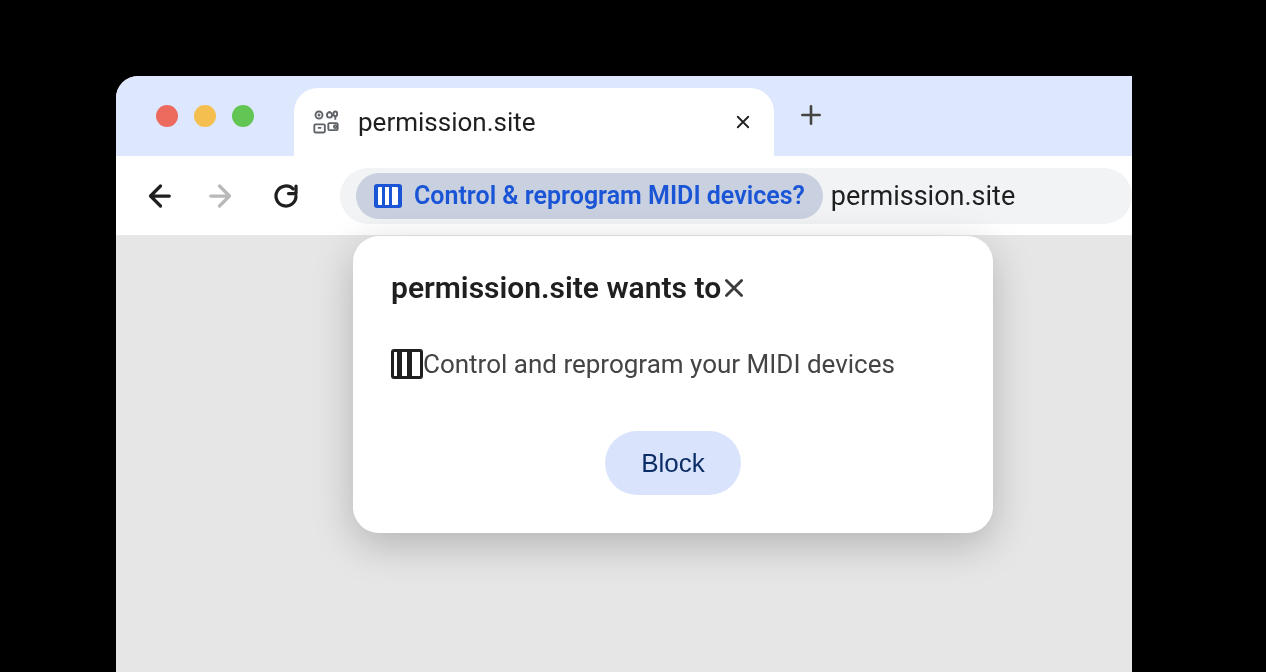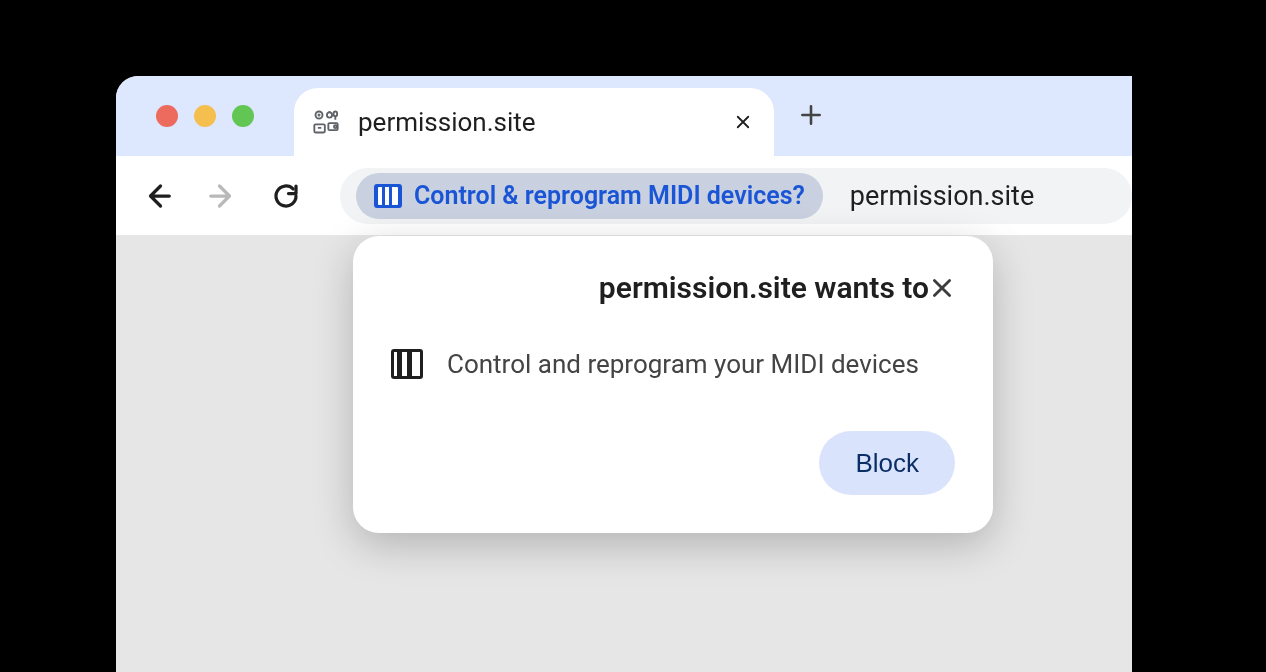--- a/index.html
+++ b/index.html
@@ -78,21 +78,21 @@
   .navbtn svg { width: 30px; height: 30px; }
 
   .omnibox {
     margin-left: 8px;
     height: 56px;
     background: #f1f3f4;
     border-radius: 28px;
     display: flex;
     align-items: center;
     padding: 0 16px;
-    gap: 27px;
+    gap: 8px;
     flex: 1;
   }
   .chip {
     display: flex;
     align-items: center;
     gap: 12px;
     height: 46px;
     padding: 0 18px;
     border-radius: 23px;
     background: #c9d0e0;
@@ -127,42 +127,42 @@
     position: absolute;
     left: 237px;
     top: 160px;
     width: 640px;
     background: #fff;
     border-radius: 26px;
     box-shadow: 0 12px 40px rgba(0,0,0,.22);
     padding: 34px 38px 38px 38px;
   }
   .popup-hdr {
-    display:flex; justify-content: flex-end; align-items: center;
+    display:flex; justify-content: flex-start; align-items: center;
   }
   .popup-title { font-size: 30px; font-weight: 600; color:#1f1f1f; }
   .popup-close { width:26px; height:26px; color:#3c3c3c; cursor:pointer; }
   .popup-close svg { width:26px; height:26px; }
 
-  .perm-row { display:flex; align-items:center; gap:24px; margin-top:44px; }
+  .perm-row { display:flex; align-items:center; margin-top:44px; }
   .midi-icon-l {
     width: 32px; height: 30px;
     border: 3px solid #1f1f1f;
     border-radius: 3px;
     position: relative;
   }
   .midi-icon-l::before {
     content:""; position:absolute;
     left:3px; top:0; bottom:0; width:5px;
     background:#1f1f1f;
     box-shadow: 10px 0 0 #1f1f1f;
   }
   .perm-text { font-size: 26px; color:#444; }
 
-  .popup-actions { display:flex; justify-content:flex-end; gap:22px; margin-top:52px; }
+  .popup-actions { display:flex; justify-content:center; gap:22px; margin-top:52px; }
   .btn {
     height: 64px;
     padding: 0 36px;
     border: none;
     border-radius: 32px;
     background: #d9e4fc;
     color: #0c2e66;
     font-size: 26px;
     font-weight: 500;
     cursor: pointer;

